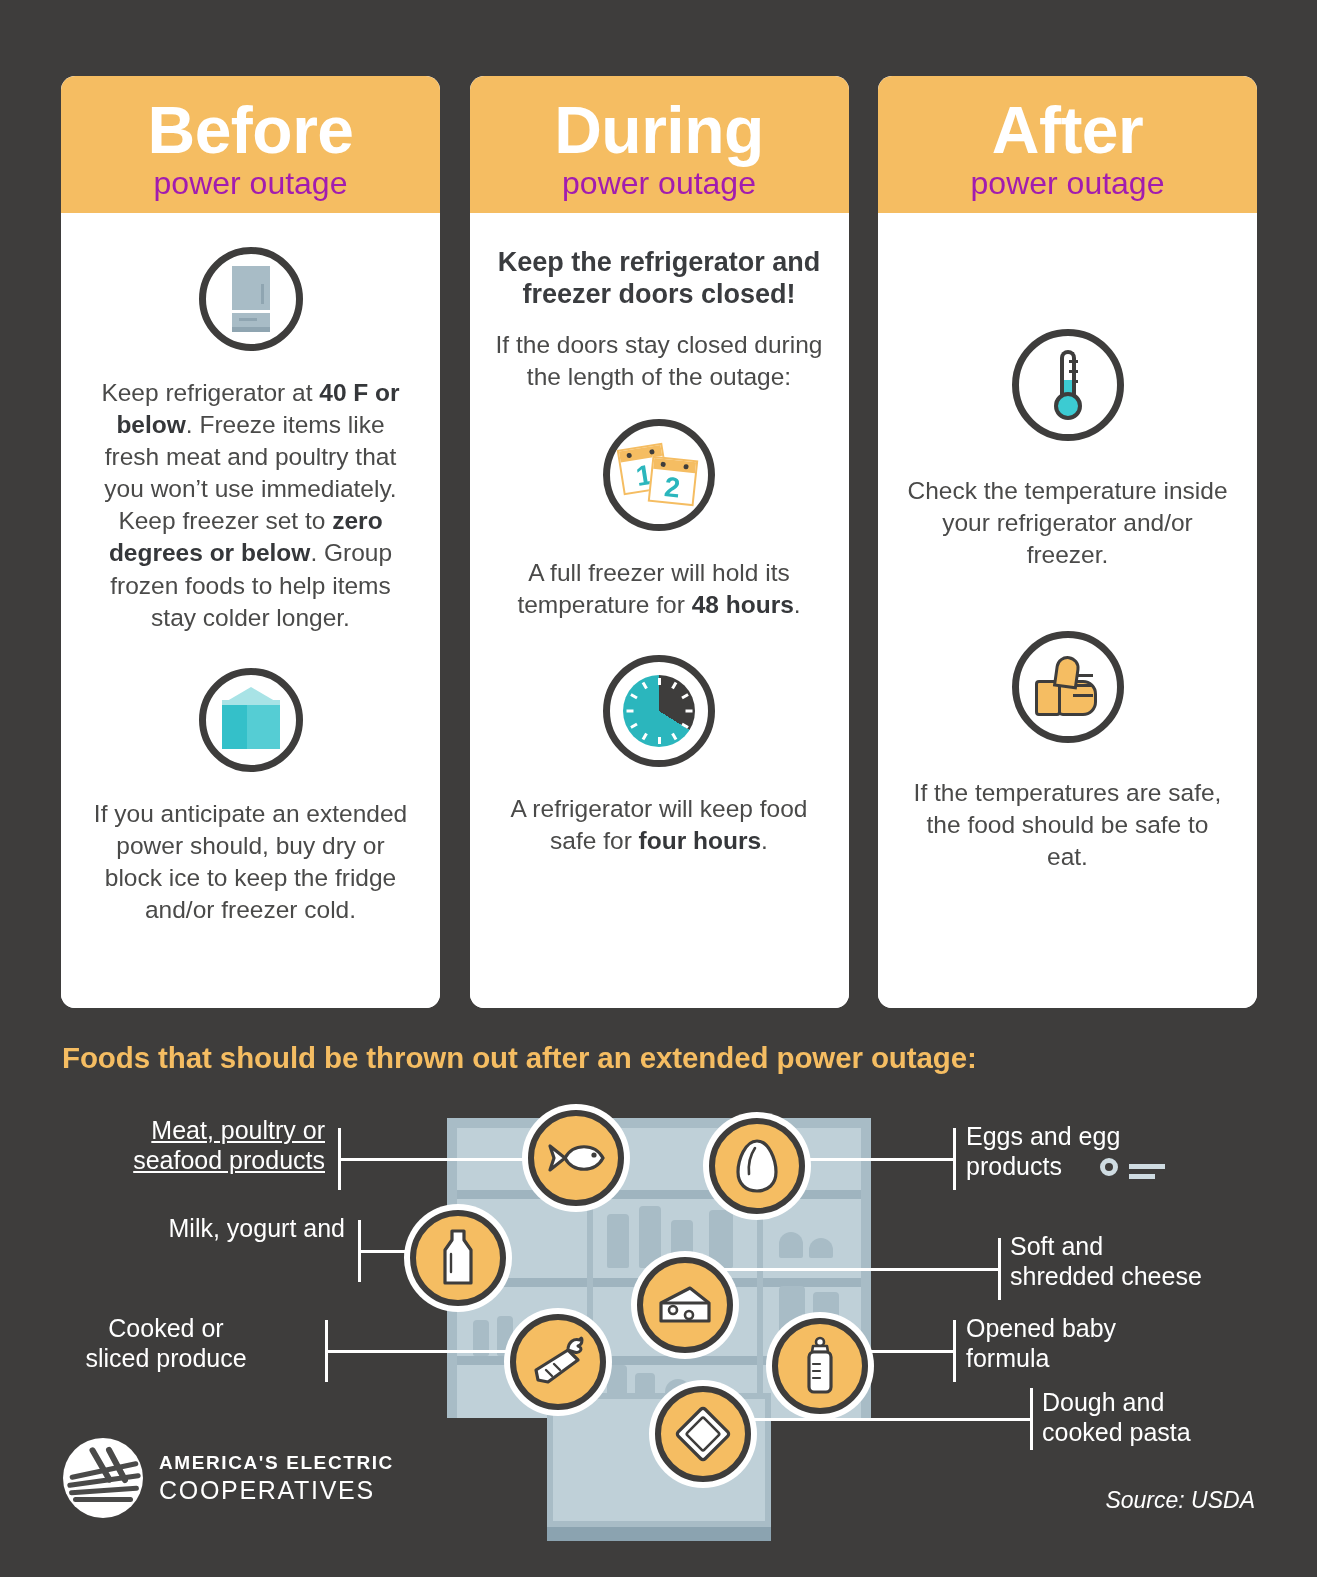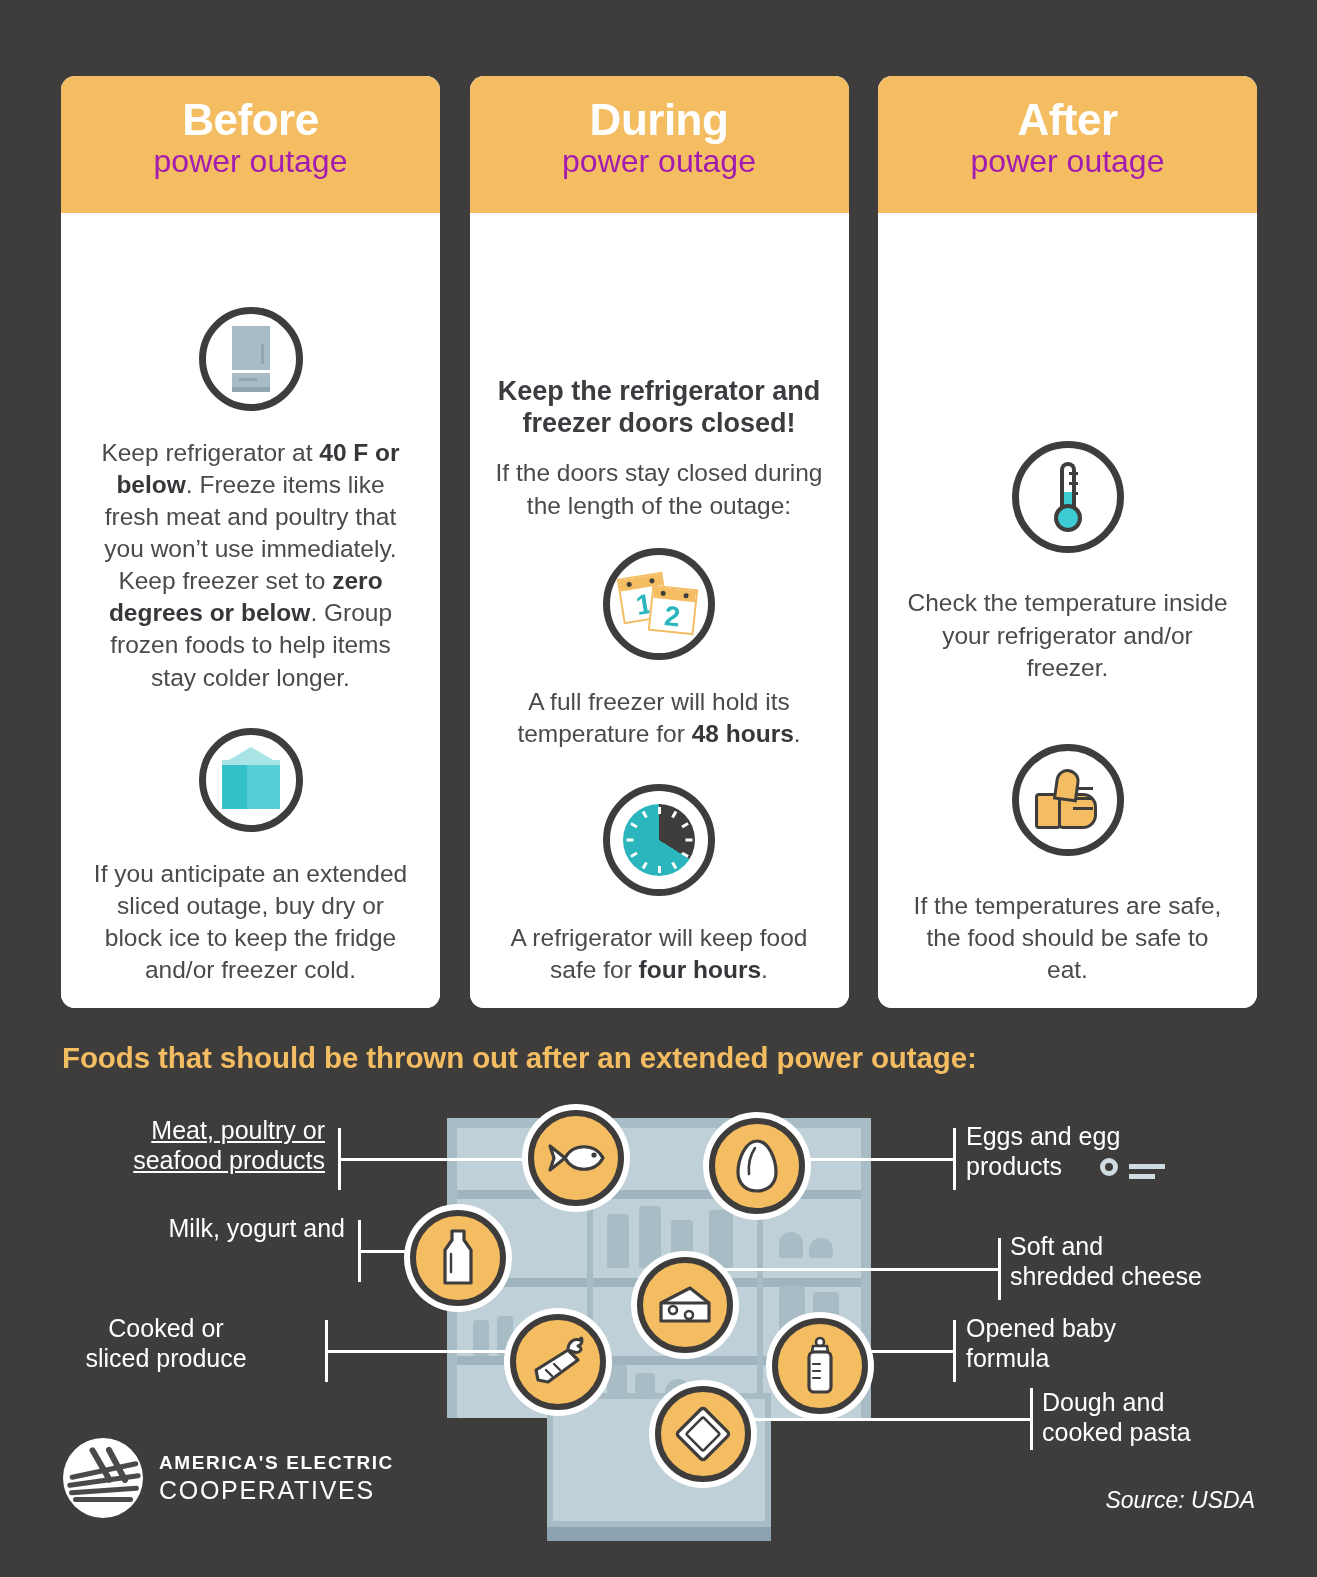--- a/index.html
+++ b/index.html
@@ -32,21 +32,21 @@
     background: #f5bd62;
     padding: 22px 10px 16px 10px;
     text-align: center;
     border-radius: 14px 14px 0 0;
     flex: 0 0 auto;
     height: 137px;
   }
   .card-header .big {
     display: block;
     color: #ffffff;
-    font-size: 44px;
+    font-size: 66px;
     font-weight: bold;
     line-height: 0.98;
     letter-spacing: -0.5px;
   }
   .card-header .small {
     display: block;
     color: #a21caf;
     font-size: 32px;
     font-weight: normal;
     line-height: 1.25;
@@ -54,21 +54,20 @@
   }
   .card-body {
     flex: 1 1 auto;
     background: #ffffff;
     padding: 18px 26px 22px 26px;
     text-align: center;
     color: #3e3d3c;
     display: flex;
     flex-direction: column;
     align-items: center;
-    justify-content: flex-end;
   }
   .para {
     font-size: 24.5px;
     line-height: 1.31;
     color: #4a4a49;
     text-align: center;
     width: 100%;
   }
   .para b { font-weight: bold; color: #35373a; }
   .para.lead-bold {
@@ -257,21 +256,21 @@
       <div class="spacer-lg"></div>
       <div class="icon-circle">
         <div class="cube">
           <div class="top"></div>
             <div class="topfill"></div>
           <div class="left"></div>
             <div class="right"></div>
         </div>
       </div>
       <div class="spacer-md"></div>
-      <div class="para"><span>If you anticipate an extended sliced outage, buy dry or block ice to keep the fridge and/or freezer cold.</span></div>
+      <div class="para"><span>If you anticipate an extended power should, buy dry or block ice to keep the fridge and/or freezer cold.</span></div>
     </div>
   </div>
 
   <div class="card">
     <div class="card-header">
       <span class="big">During</span>
       <span class="small">power outage</span>
     </div>
     <div class="card-body">
       <div class="spacer-sm"></div>

